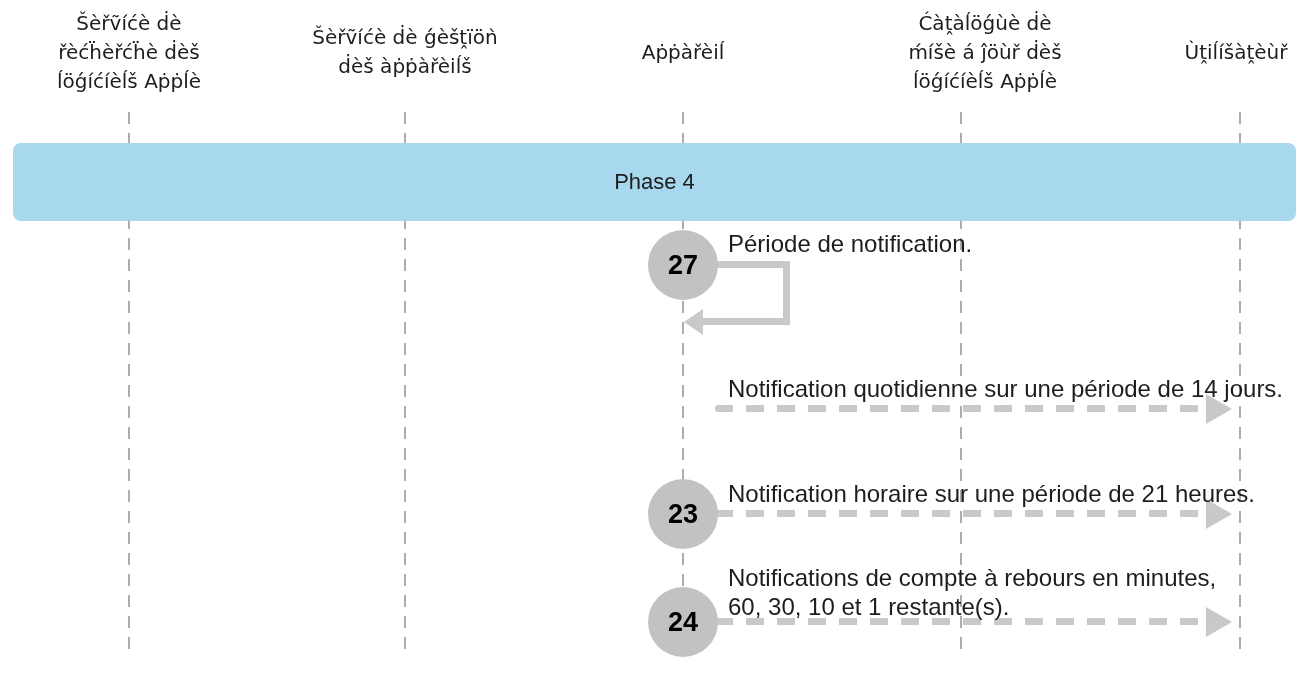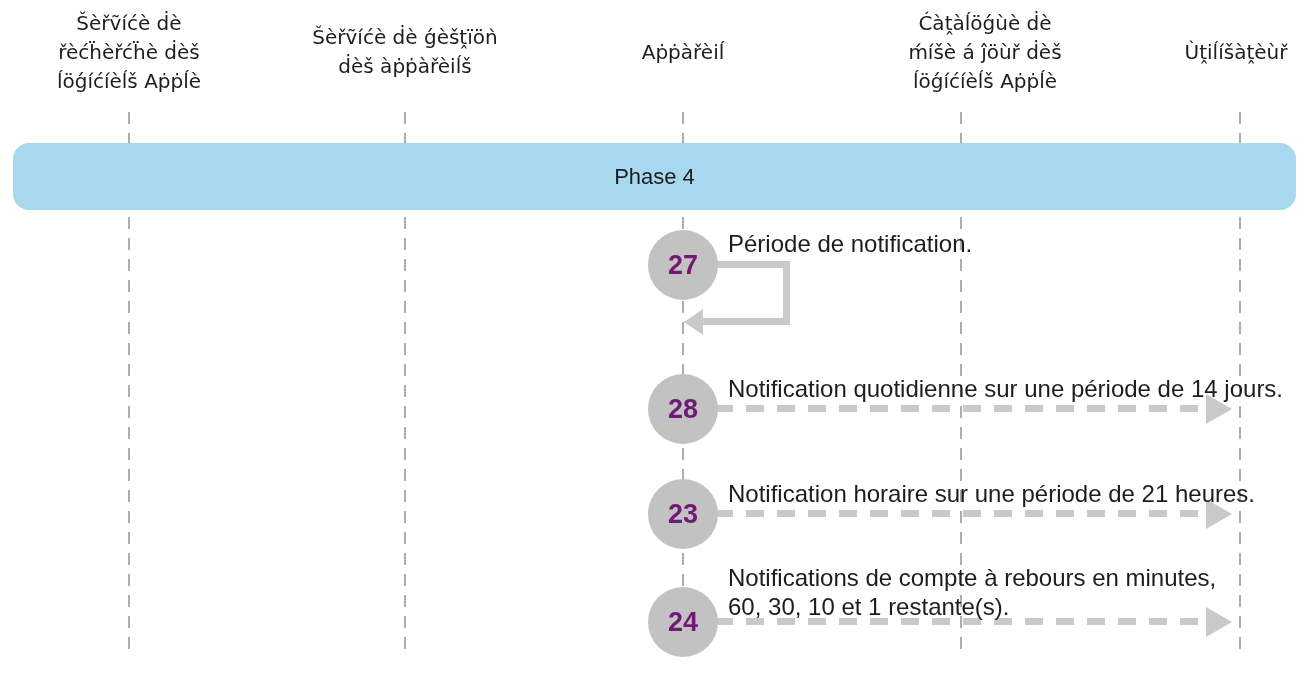--- a/index.html
+++ b/index.html
@@ -16,31 +16,31 @@
   
   .actor {
     position:absolute; top:0; height:104px;
     display:flex; align-items:center; justify-content:center;
     text-align:center; white-space:pre-line;
     font-family:"DejaVu Sans","Liberation Sans",sans-serif;
     font-size:20px; line-height:29px;
   }
   
   .phase-banner {
-    position:absolute; left:13px; top:143px; width:1283px; height:67px;
-    background:var(--banner,#a7d8ee); border-radius:16px;
+    position:absolute; left:13px; top:143px; width:1283px; height:78px;
+    background:var(--banner,#a7d8ee); border-radius:8px;
     display:flex; align-items:center; justify-content:center;
     font-size:22px;
   }
   
   .step-circle {
     position:absolute; left:648px; width:70px; height:70px; border-radius:50%;
     background:var(--circle,#c2c2c2);
     display:flex; align-items:center; justify-content:center;
-    font-size:27px; font-weight:bold; color:#701a75;
+    font-size:27px; font-weight:bold; color:#000000;
   }
   
   .step-label {
     position:absolute; left:728px; font-size:24px; line-height:29px;
     white-space:pre-line;
   }
   
   .dashed-arrow {
     position:absolute; left:715px; width:492px; height:7px; border-radius:4px;
     background:repeating-linear-gradient(to right, var(--arrow,#c9c9c9) 0 18px, transparent 18px 31px);
@@ -88,21 +88,20 @@
     <span>Phase 4</span>
   </div>
 
   <div class="self-loop"></div>
   <div class="arrowhead-left"></div>
   <div class="step-circle" style="top:230px">27</div>
   <div class="step-label" style="top:229px">Période de notification.</div>
 
   <div class="dashed-arrow" style="top:405px"></div>
   <div class="arrowhead-right" style="top:394px"></div>
-  <div class="step-circle" style="top:374px">28</div>
   <div class="step-label" style="top:374px">Notification quotidienne sur une période de 14 jours.</div>
 
   <div class="dashed-arrow" style="top:510px"></div>
   <div class="arrowhead-right" style="top:499px"></div>
   <div class="step-circle" style="top:479px">23</div>
   <div class="step-label" style="top:479px">Notification horaire sur une période de 21 heures.</div>
 
   <div class="dashed-arrow" style="top:618px"></div>
   <div class="arrowhead-right" style="top:607px"></div>
   <div class="step-circle" style="top:587px">24</div>

